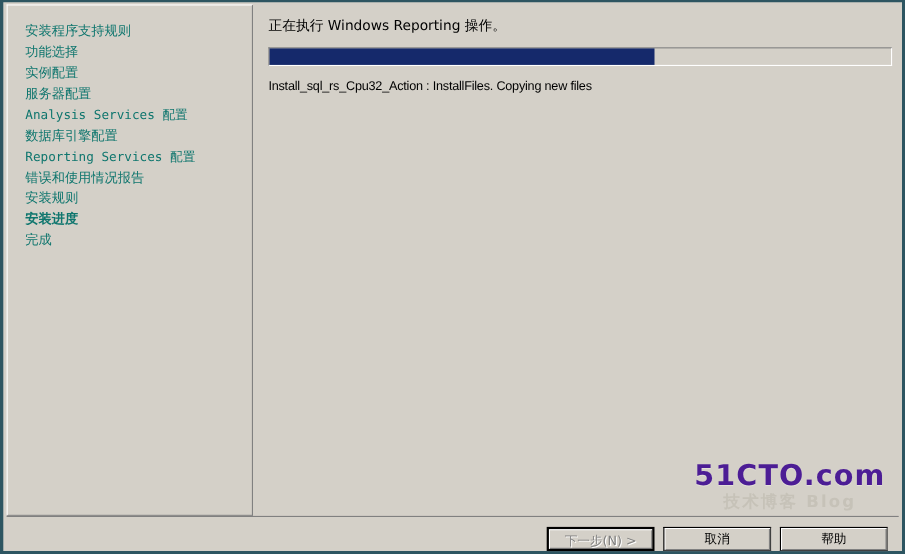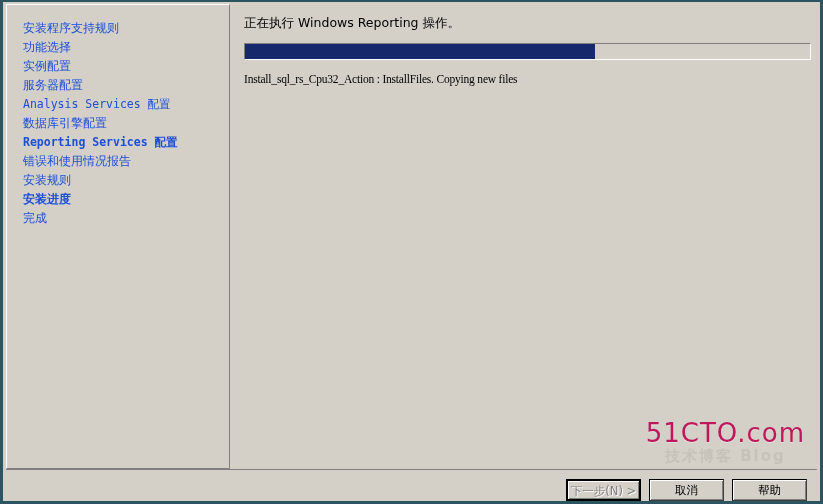--- a/index.html
+++ b/index.html
@@ -44,21 +44,21 @@
     border-right: 1px solid #808080;
     border-bottom: 1px solid #808080;
     border-top: 1px solid #ffffff;
     border-left: 1px solid #ffffff;
     padding: 14px 0 0 16px;
   }
   .nav-item {
     height: 19px;
     line-height: 19px;
     font-size: 12px;
-    color: #1d4ed8;
+    color: #0f766e;
     white-space: nowrap;
     font-family: "DejaVu Sans", "Liberation Sans", sans-serif;
   }
   .nav-item.mono {
     font-family: "DejaVu Sans Mono", "Liberation Mono", monospace;
     font-size: 11.5px;
     letter-spacing: 0px;
   }
   .nav-item.active {
     font-weight: bold;
@@ -100,42 +100,42 @@
   #progress-fill {
     position: absolute;
     left: 0;
     top: 0;
     bottom: 0;
     background: #15296b;
   }
 
   #progress-status {
     margin: 13px 0 0 2px;
-    font-family: Liberation Serif, serif;
+    font-family: Liberation Sans, sans-serif;
     font-size: 11.5px;
     color: #000000;
     white-space: nowrap;
     letter-spacing: -0.2px;
   }
 
   
   #watermark {
     position: absolute;
     right: 12px;
     bottom: 4px;
     text-align: center;
     pointer-events: none;
     user-select: none;
   }
   #watermark-main {
     font-family: "DejaVu Sans", "Liberation Sans", sans-serif;
     font-size: 26px;
-    font-weight: normal;
+    font-weight: bold;
     letter-spacing: 1px;
-    color: #be185d;
+    color: #4c1d95;
     line-height: 26px;
     text-shadow: 0 1px 0 #e3e0d8;
   }
   #watermark-sub {
     font-family: "DejaVu Sans", "Liberation Sans", sans-serif;
     font-size: 15px;
     font-weight: bold;
     color: #c6c2b8;
     line-height: 18px;
     letter-spacing: 2px;
@@ -153,21 +153,21 @@
     border-top: 1px solid #808080;
   }
   #footer-inner {
     position: absolute;
     right: 10px;
     top: 9px;
     display: flex;
     gap: 8px;
   }
   .dlg-button {
-    width: 75px;
+    width: 98px;
     height: 22px;
     box-sizing: border-box;
     background: #d4d0c8;
     border: 1px solid #000000;
     border-right-color: #404040;
     border-bottom-color: #404040;
     font-family: "DejaVu Sans", "Liberation Sans", sans-serif;
     font-size: 11.5px;
     color: #000000;
     line-height: 20px;
@@ -189,21 +189,21 @@
 
 <div id="window" style="background: rgb(212, 208, 200); border-color: rgb(45, 85, 97);">
 
   <div id="nav-panel">
     <div class="nav-item" style="font-weight: normal;">安装程序支持规则</div>
     <div class="nav-item" style="font-weight: normal;">功能选择</div>
     <div class="nav-item" style="font-weight: normal;">实例配置</div>
     <div class="nav-item" style="font-weight: normal;">服务器配置</div>
     <div class="nav-item mono" style="font-weight: normal;">Analysis Services 配置</div>
     <div class="nav-item" style="font-weight: normal;">数据库引擎配置</div>
-    <div class="nav-item mono" style="font-weight: bold;">Reporting Services 配置</div>
+    <div class="nav-item mono" style="font-weight: normal;">Reporting Services 配置</div>
     <div class="nav-item" style="font-weight: normal;">错误和使用情况报告</div>
     <div class="nav-item" style="font-weight: normal;">安装规则</div>
     <div class="nav-item active" style="font-weight: bold;">安装进度</div>
     <div class="nav-item" style="font-weight: normal;">完成</div>
   </div>
 
   <div id="content-panel">
     <div id="content-heading">正在执行 Windows Reporting 操作。</div>
 
     <div id="progress-frame" style="background: rgb(212, 208, 200);">

